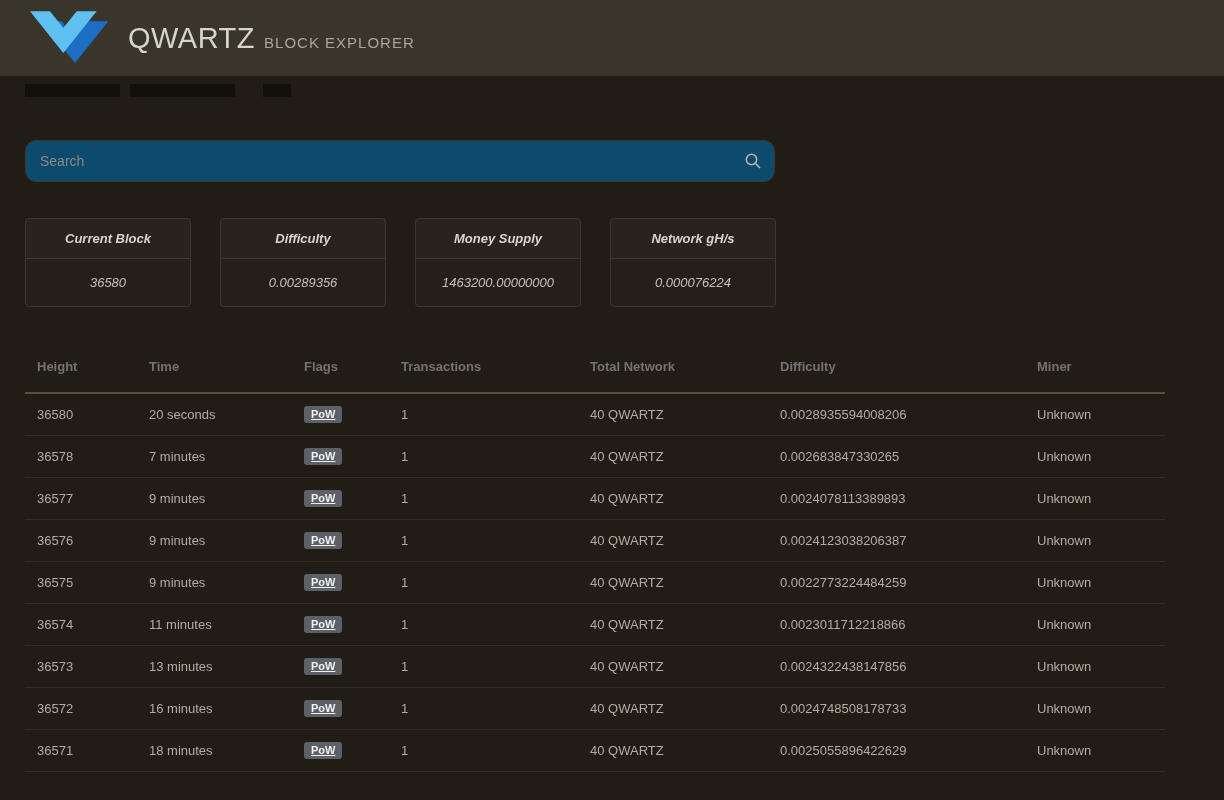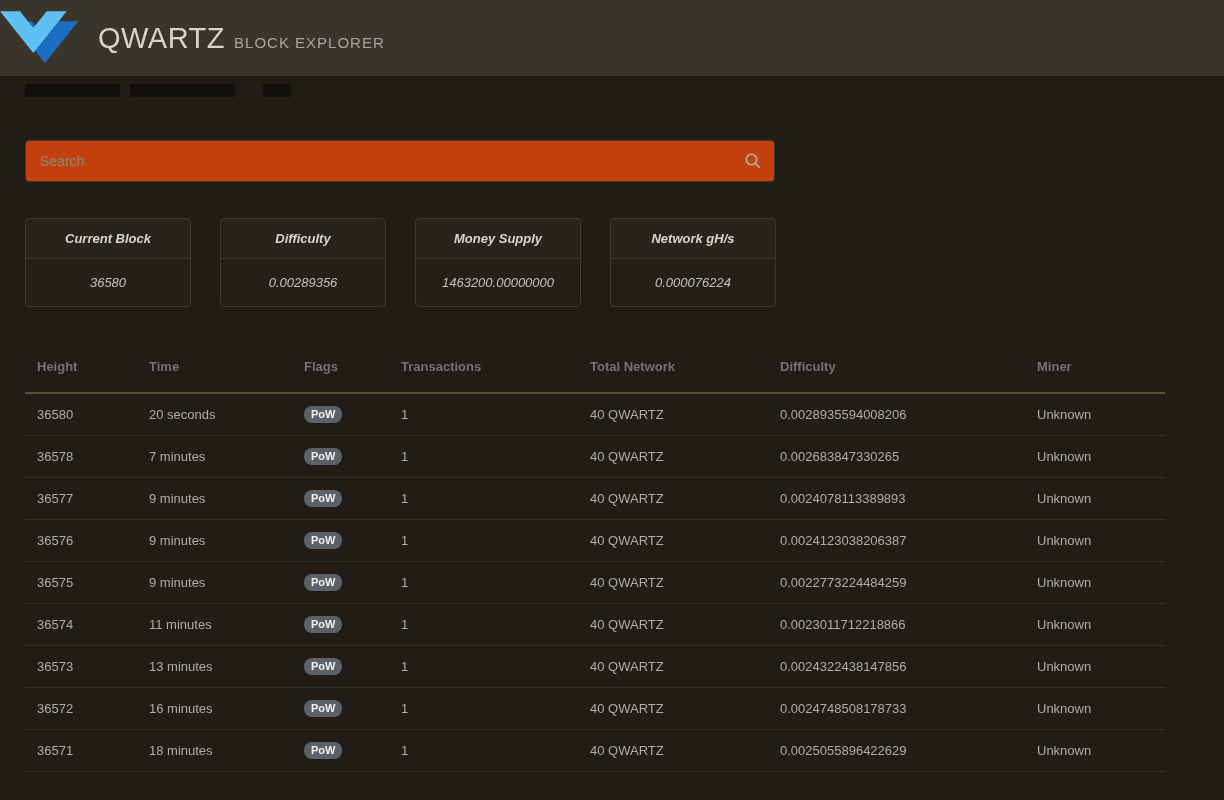--- a/index.html
+++ b/index.html
@@ -10,20 +10,21 @@
     font-family: "Liberation Sans", sans-serif;
     overflow: hidden;
   }
 
   
   .header {
     height: 76px;
     background: #3a352b;
     display: flex;
     align-items: center;
+    padding-left: 30px;
   }
   .logo { display: flex; align-items: center; cursor: pointer; }
   .brand { margin-left: 18px; display: flex; align-items: baseline; }
   .brand-title {
     font-size: 29px;
     color: #d7d4cb;
     font-weight: 400;
     letter-spacing: 0.5px;
   }
   .brand-sub {
@@ -38,22 +39,22 @@
   .nav-shadow { background: #12100a; height: 13px; }
   .nav-shadow.b1 { width: 95px; margin-right: 10px; }
   .nav-shadow.b2 { width: 105px; margin-right: 28px; }
   .nav-shadow.b3 { width: 28px; }
 
   
   .search-row { margin: 43px 0 0 25px; }
   .search-box {
     width: 750px; height: 42px;
     border: 1px solid #3e382c;
-    border-radius: 4px;
-    background: #c2410c;
+    border-radius: 11px;
+    background: #0c4a6e;
     display: flex; align-items: center;
   }
   .search-box input {
     flex: 1; height: 100%;
     background: transparent; border: none; outline: none;
     color: #cfcbc0; font-size: 14px; padding: 0 14px;
     font-family: "Liberation Sans", sans-serif;
   }
   .search-box input::placeholder { color: #8e897e; }
   .search-btn {
@@ -107,22 +108,23 @@
     white-space: nowrap;
     overflow: hidden;
   }
   .cell-height { cursor: pointer; }
   .badge {
     display: inline-block;
     background: #5b6167;
     color: #f1f1f0;
     font-size: 11px; font-weight: bold;
     padding: 3px 7px;
-    border-radius: 8px;
+    border-radius: 3px;
     line-height: 1;
+    text-decoration: underline;
   }
 </style>
 </head>
 <body>
 
 <div class="header">
   <div class="logo">
     <svg width="80" height="56" viewBox="0 0 96 64">
       <polygon points="14,12 38,12 54,32 70,12 94,12 54,62" fill="#1b6ec2"></polygon>
       <polygon points="0,0 24,0 40,20 56,0 80,0 40,50" fill="#5ec1f2"></polygon>

